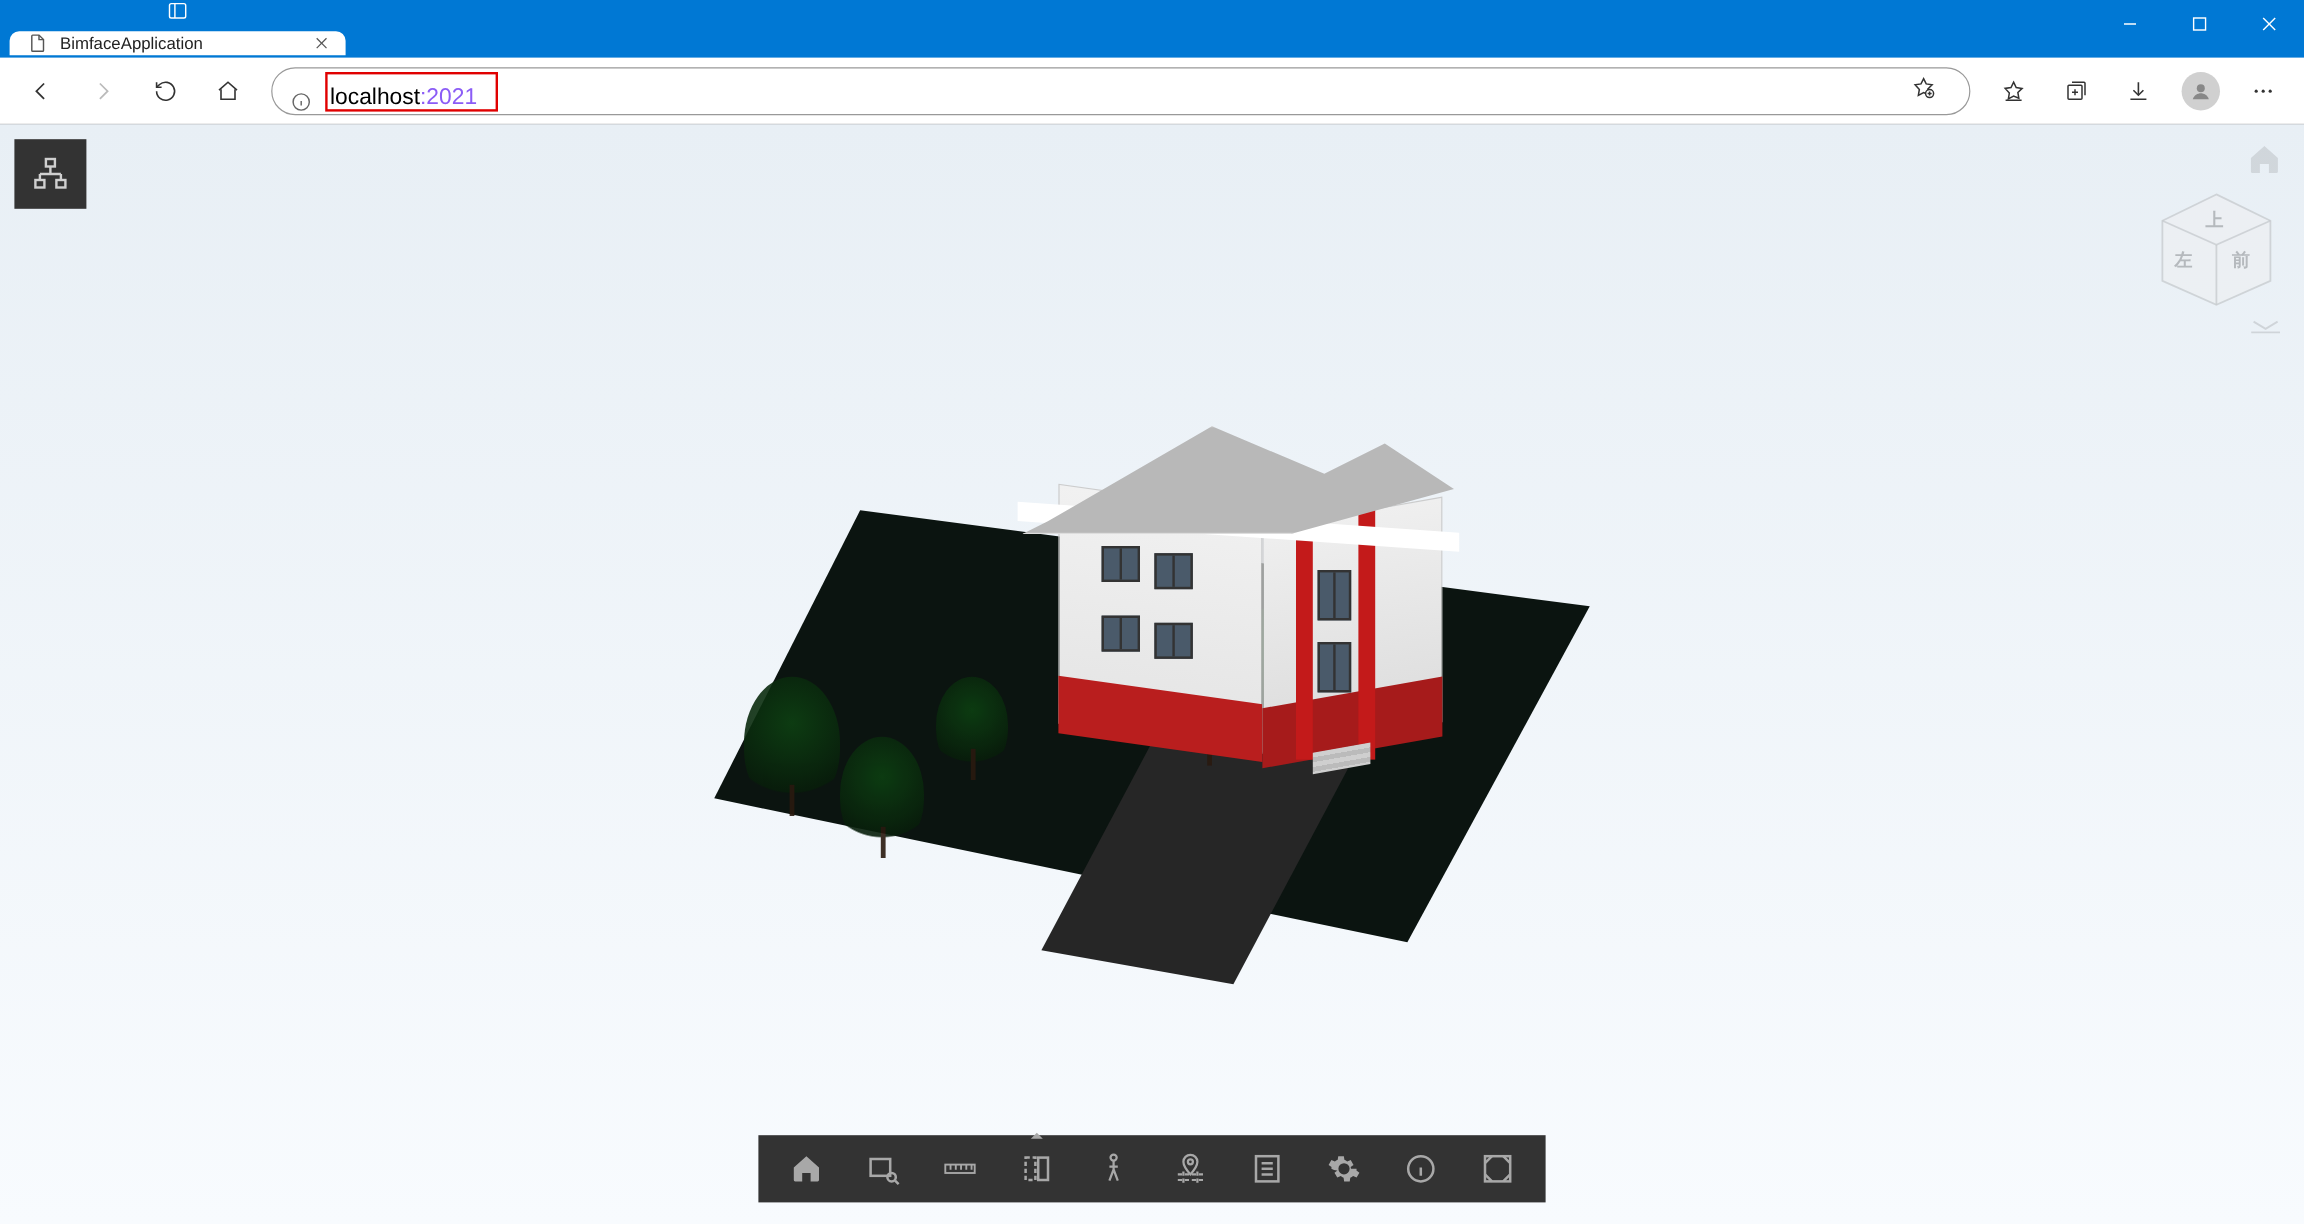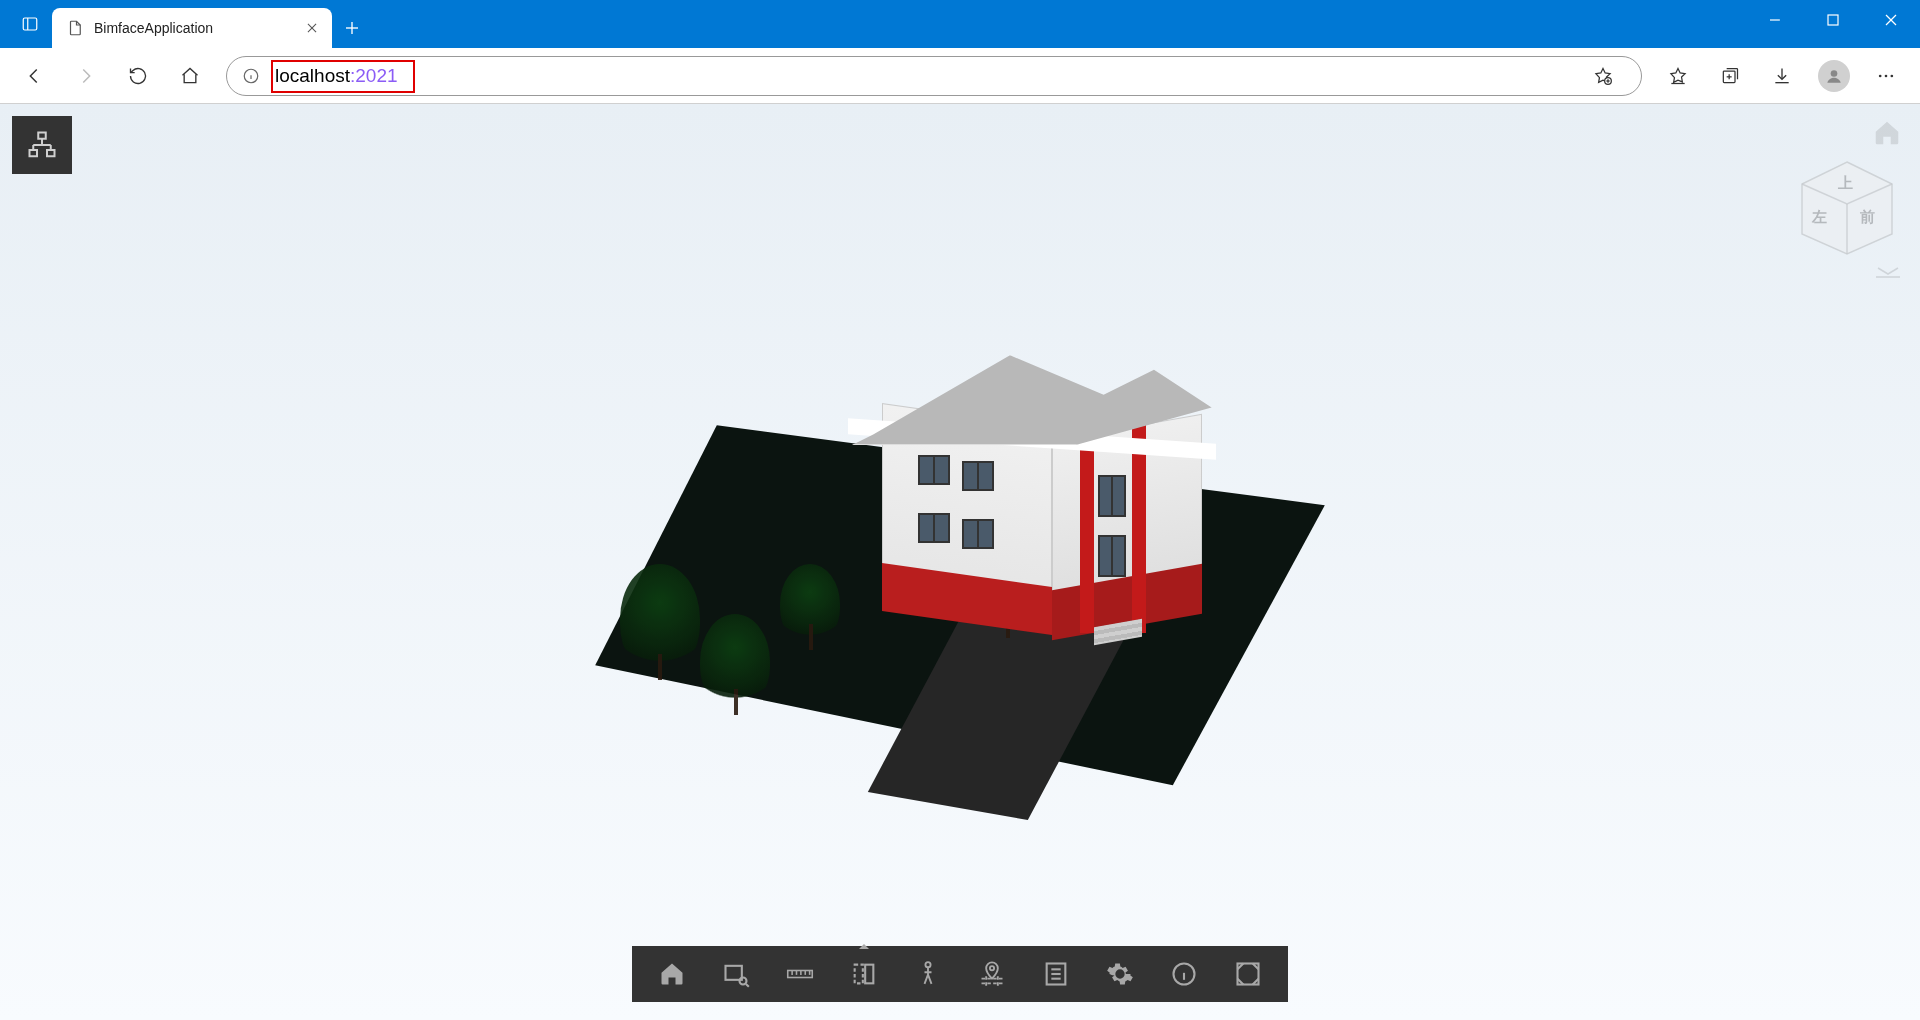--- a/index.html
+++ b/index.html
@@ -16,20 +16,21 @@
     height: 48px;
     background: #0078d4;
     display: flex;
     align-items: flex-start;
   }
   .tab-strip {
     display: flex;
     align-items: center;
     height: 48px;
     padding-left: 8px;
+    flex-direction: column;
   }
   .tab-sidebar-btn {
     width: 44px; height: 44px;
     display: flex; align-items: center; justify-content: center;
     color: #fff;
   }
   .tab {
     background: #fff;
     height: 40px;
     margin-top: 8px;
@@ -76,21 +77,21 @@
     border-radius: 4px;
   }
   .nav-btn.disabled { color: #bbb; }
   .address-bar {
     flex: 1;
     height: 40px;
     background: #fff;
     border: 1px solid #999;
     border-radius: 20px;
     display: flex;
-    align-items: center;
+    align-items: flex-end;
     padding: 0 14px;
     margin: 0 8px;
     gap: 10px;
     position: relative;
   }
   .info-icon { width: 20px; height: 20px; color: #666; display:flex;align-items:center;justify-content:center;}
   .url-box {
     display: flex;
     align-items: baseline;
     font-size: 19px;

